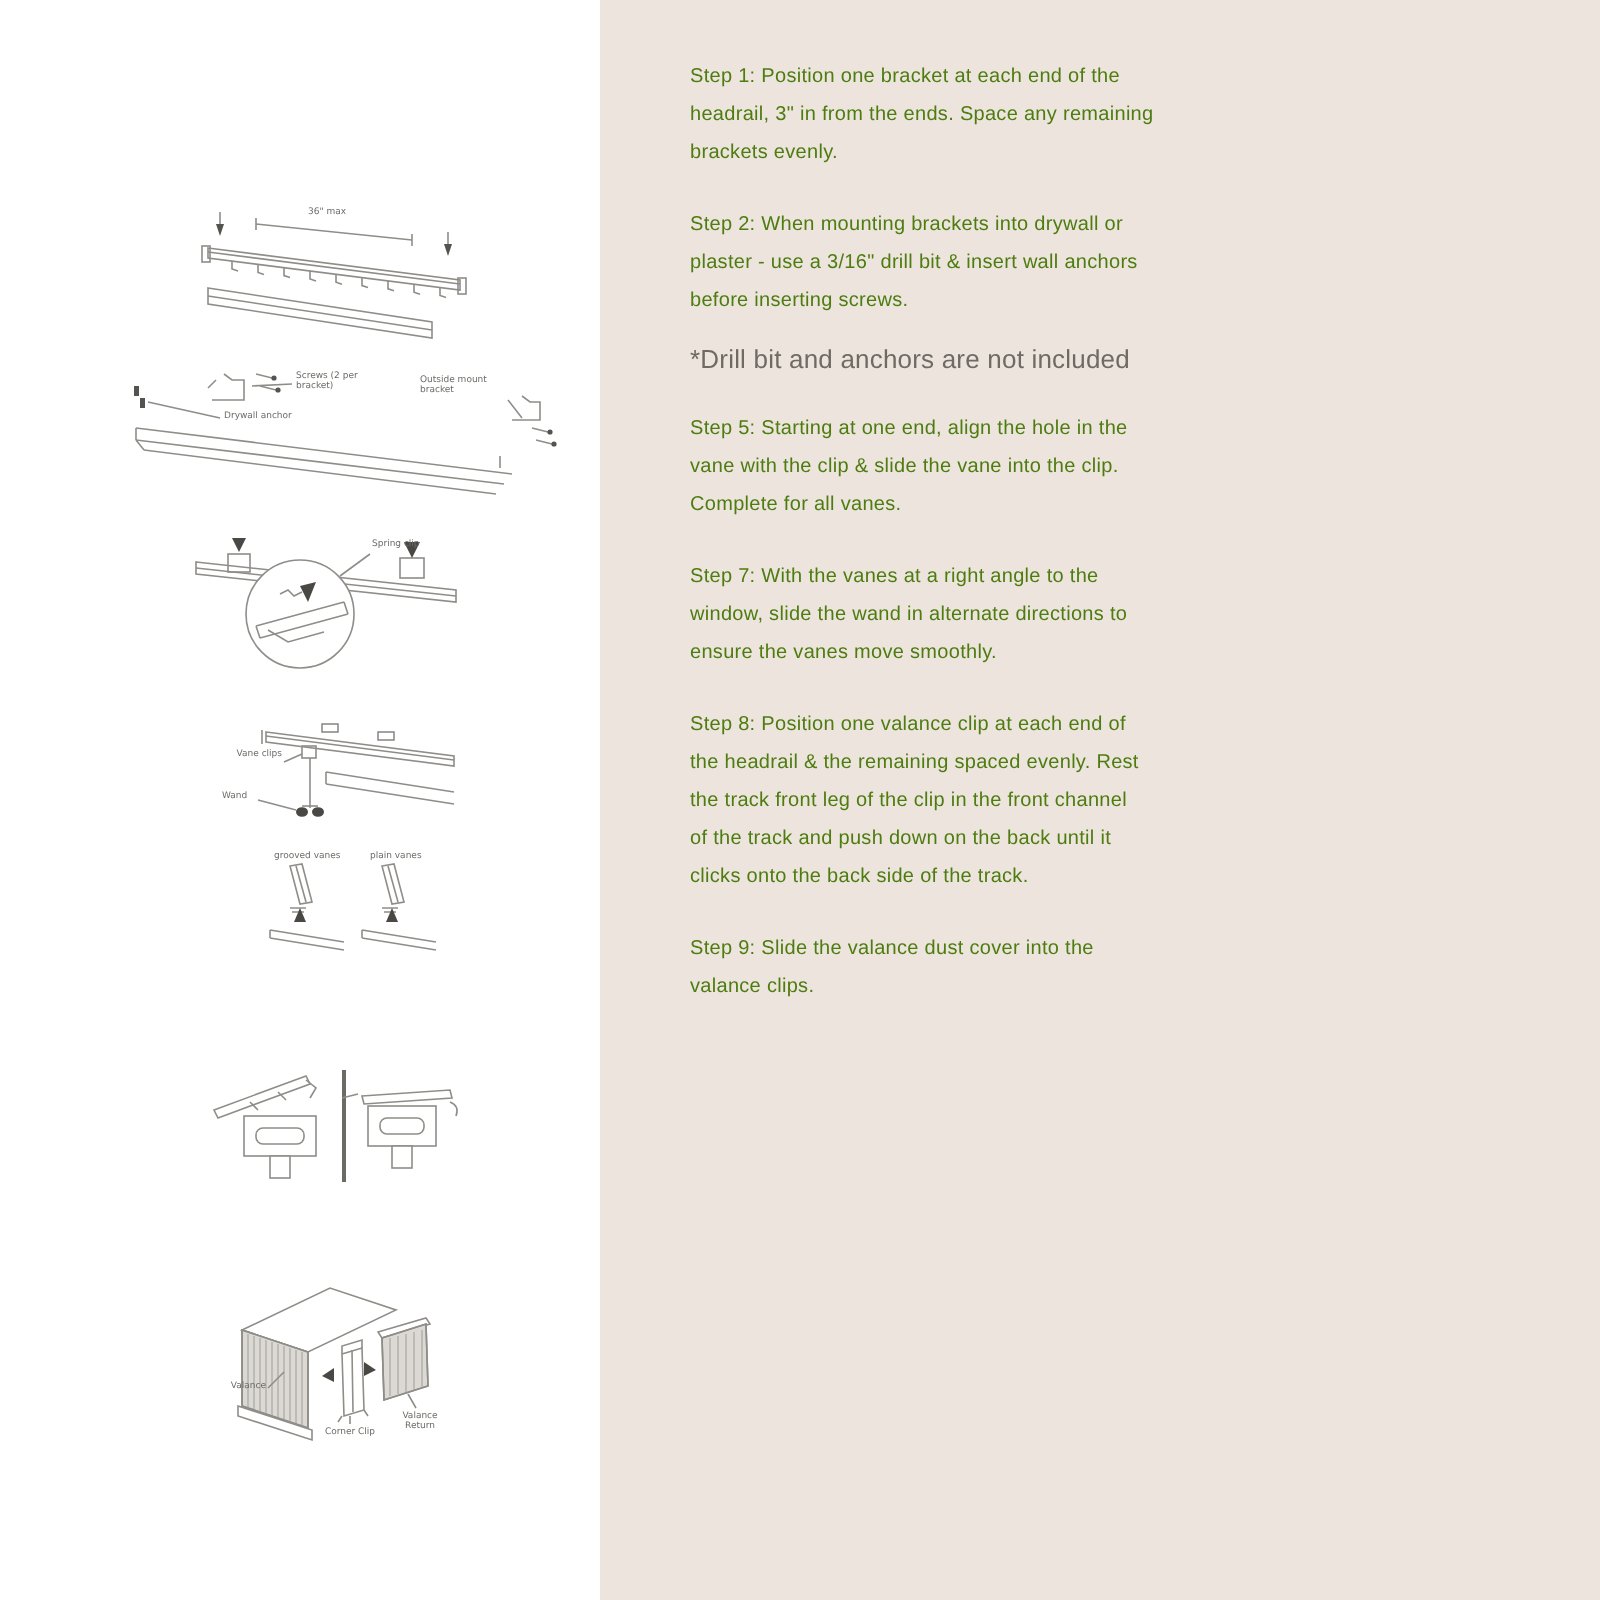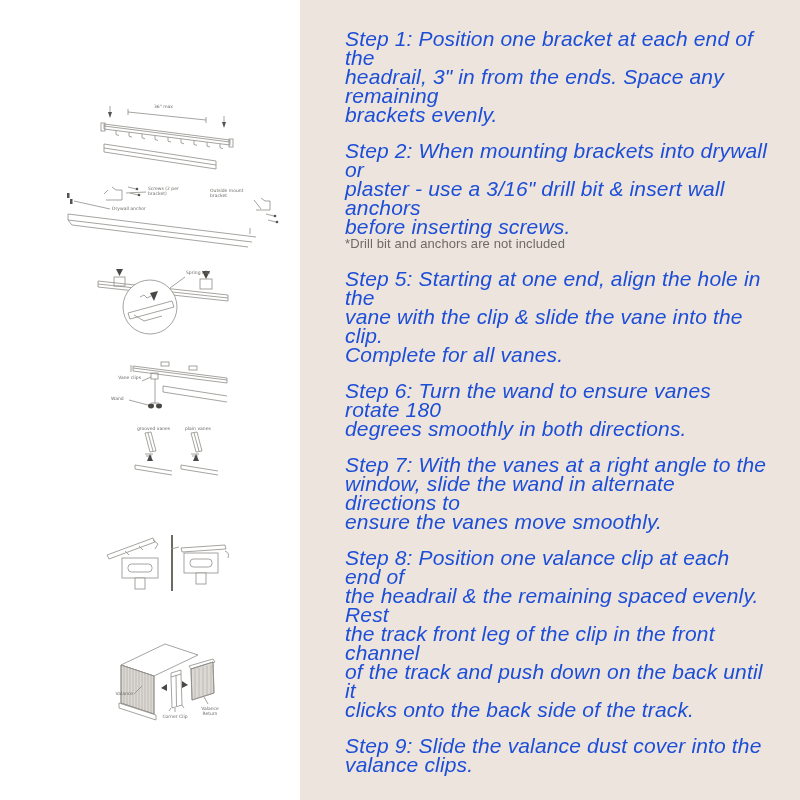--- a/index.html
+++ b/index.html
@@ -3,22 +3,22 @@
 <meta charset="utf-8">
 <style>
   html,body{margin:0;padding:0;}
   body{width:800px;height:800px;position:relative;background:#ffffff;
        font-family:"Liberation Sans",sans-serif;overflow:hidden;}
 
   
   .right-panel{position:absolute;left:300px;top:0;width:500px;height:800px;
                background:#ece4dd;box-sizing:border-box;
                padding:29px 30px 20px 45px;}
-  .step{margin:0 0 17px 0;font-size:21px;line-height:19px;color:#1d4ed8;
-        white-space:pre-line;letter-spacing:.15px;font-style:italic;}
+  .step{margin:0 0 17px 0;font-size:10px;line-height:19px;color:#4d7c0f;
+        white-space:pre-line;letter-spacing:.15px;}
   .note{margin:-13px 0 17px 0;font-size:13px;line-height:16px;color:#6f6a64;
         letter-spacing:.1px;}
 
   
   .left-panel{position:absolute;left:0;top:0;width:300px;height:800px;background:#ffffff;}
   .fig{position:absolute;}
   .fig svg{position:absolute;left:0;top:0;}
   .figlabel{position:absolute;font-size:4.5px;line-height:5px;color:#6e6c67;
             font-family:"DejaVu Sans",sans-serif;}
   .ctr{text-align:center;} .rgt{text-align:right;} .nw{white-space:nowrap;}
@@ -182,26 +182,24 @@
   </div>
 </div>
 
 <div class="right-panel">
   <p class="step">Step 1: Position one bracket at each end of the
 headrail, 3" in from the ends. Space any remaining
 brackets evenly.</p>
   <p class="step" style="margin-bottom:0;">Step 2: When mounting brackets into drywall or
 plaster - use a 3/16" drill bit &amp; insert wall anchors
 before inserting screws.</p>
-  <p class="note" style="margin-top:0;">*Drill bit and anchors are not included</p>
+  <p class="note" style="margin-top:12px;">*Drill bit and anchors are not included</p>
   <p class="step">Step 5: Starting at one end, align the hole in the
 vane with the clip &amp; slide the vane into the clip.
 Complete for all vanes.</p>
-  <p class="step">Step 6: Turn the wand to ensure vanes rotate 180
-degrees smoothly in both directions.</p>
   <p class="step">Step 7: With the vanes at a right angle to the
 window, slide the wand in alternate directions to
 ensure the vanes move smoothly.</p>
   <p class="step">Step 8: Position one valance clip at each end of
 the headrail &amp; the remaining spaced evenly. Rest
 the track front leg of the clip in the front channel
 of the track and push down on the back until it
 clicks onto the back side of the track.</p>
   <p class="step">Step 9: Slide the valance dust cover into the
 valance clips.</p>

